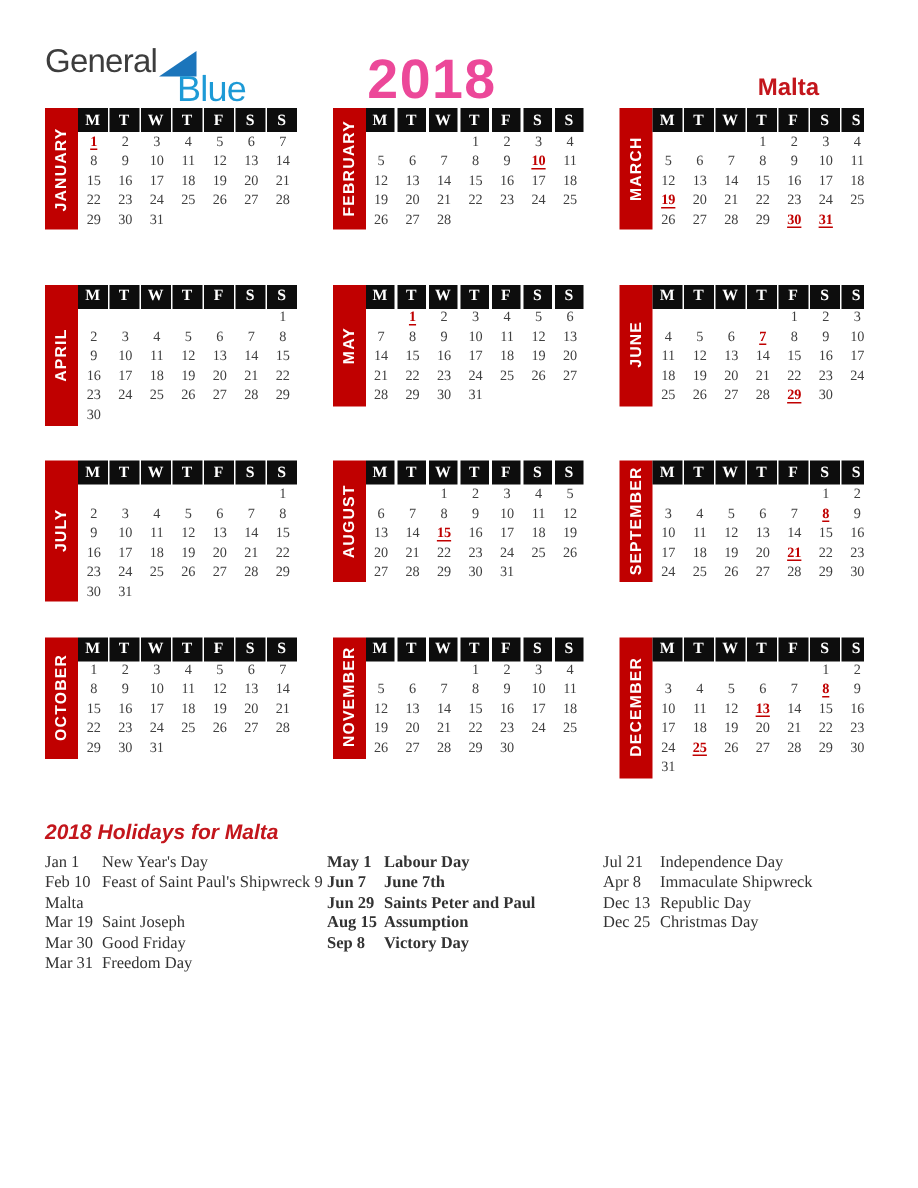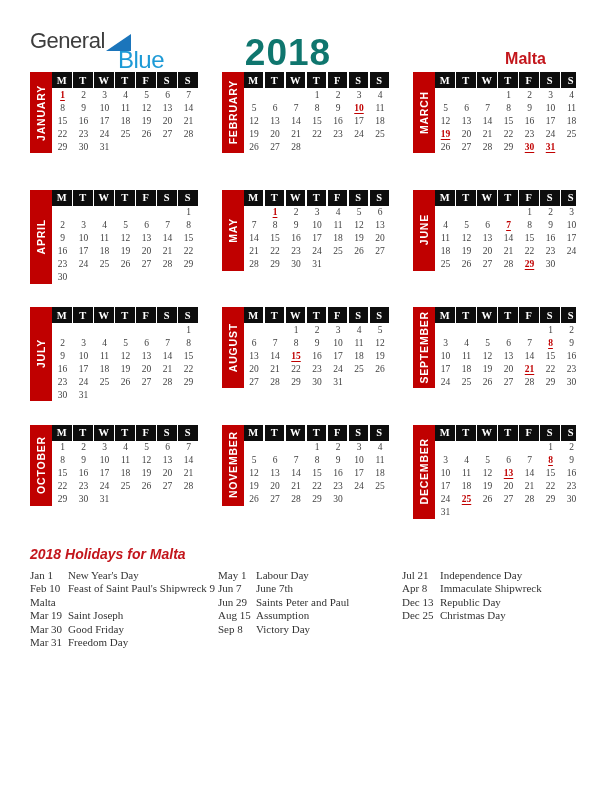--- a/index.html
+++ b/index.html
@@ -16,21 +16,21 @@
     width:576px;height:792px;background:#fff;position:relative;overflow:hidden;
     font-family:"Liberation Sans",sans-serif;
   }
   
   .top{display:flex;align-items:flex-start;padding:28px 30px 0 30px;height:58px;}
   .logo{width:170px;}
   .logo-row1{display:flex;align-items:flex-end;}
   .logo-general{font-size:22px;color:var(--logo-gray);letter-spacing:-0.5px;}
   .logo-tri{margin-left:1px;margin-bottom:2px;}
   .logo-blue{font-size:24px;color:var(--blue-light);margin-left:88px;margin-top:-8px;letter-spacing:-0.5px;}
-  .year{flex:1;text-align:center;font-size:37px;font-weight:bold;color:#0f766e;margin-top:4px;letter-spacing:1px;}
+  .year{flex:1;text-align:center;font-size:37px;font-weight:bold;color:#ec4899;margin-top:4px;letter-spacing:1px;}
   .region{width:170px;text-align:right;font-size:16px;font-weight:bold;color:#c3161c;margin-top:22px;}
   
   .months-grid{
     display:grid;grid-template-columns:repeat(3,169px);grid-template-rows:repeat(4,117.5px);
     column-gap:22.5px;margin:14px 30px 0 30px;
   }
   .month{display:flex;align-items:flex-start;}
   .month-bar{
     width:22px;background:var(--red);display:flex;align-items:center;justify-content:center;
     align-self:stretch;
@@ -59,21 +59,21 @@
     text-underline-offset:1.5px;text-decoration-thickness:1px;
   }
   
   .holidays{margin:4px 30px 0 30px;}
   .hol-title{
     color:#c3161c;font-weight:bold;font-style:italic;font-size:14px;
     margin-bottom:7px;font-family:"Liberation Sans",sans-serif;
   }
   .hol-cols{display:flex;font-family:"Liberation Serif",serif;}
   .hol-col1{width:188px;}
-  .hol-col2{width:184px;}
+  .hol-col2{width:184px;font-weight:bold;}
   .hol-col3{flex:1;}
   .hol-row{display:flex;line-height:13.4px;font-size:11px;color:#333;}
   .hol-date{width:38px;flex:0 0 38px;}
   .hol-name{flex:1;}
 </style>
 </head>
 <body>
 
 <div class="page">
 

